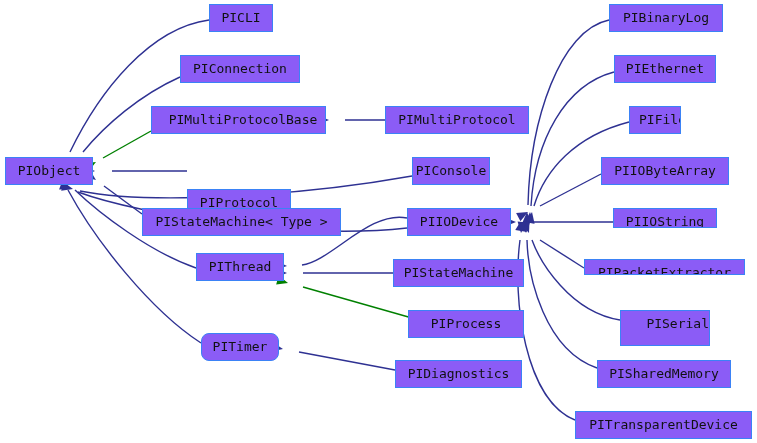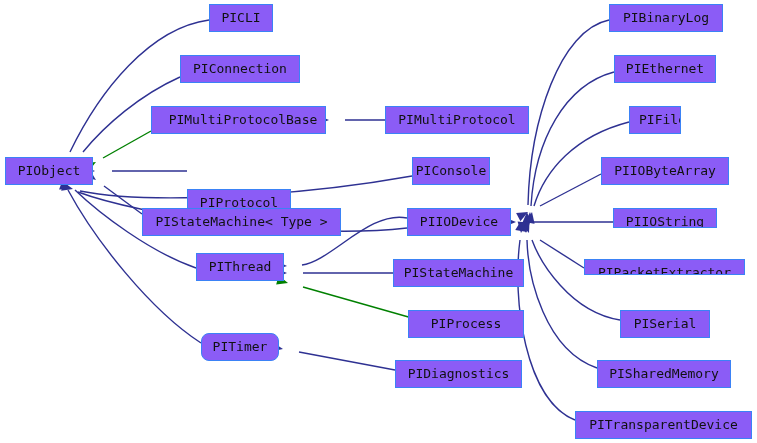--- a/index.html
+++ b/index.html
@@ -157,21 +157,21 @@
       </div>
       <div class="node" style="left: 601px; top: 157px; width: 128px; height: 28px;">
         <span class="node-label">PIIOByteArray</span>
       </div>
       <div class="node" style="left: 613px; top: 208px; width: 104px; height: 20px;">
         <span class="node-label">PIIOString</span>
       </div>
       <div class="node" style="left: 584px; top: 259px; width: 161px; height: 16px;">
         <span class="node-label">PIPacketExtractor</span>
       </div>
-      <div class="node" style="left: 620px; top: 310px; width: 90px; height: 28px;">
+      <div class="node" style="left: 620px; top: 310px; width: 90px; height: 36px; text-align: right;">
         <span class="node-label">PISerial</span>
       </div>
       <div class="node" style="left: 597px; top: 360px; width: 134px; height: 28px;">
         <span class="node-label">PISharedMemory</span>
       </div>
       <div class="node" style="left: 575px; top: 411px; width: 177px; height: 28px;">
         <span class="node-label">PITransparentDevice</span>
       </div>
     </div>
 </div>

